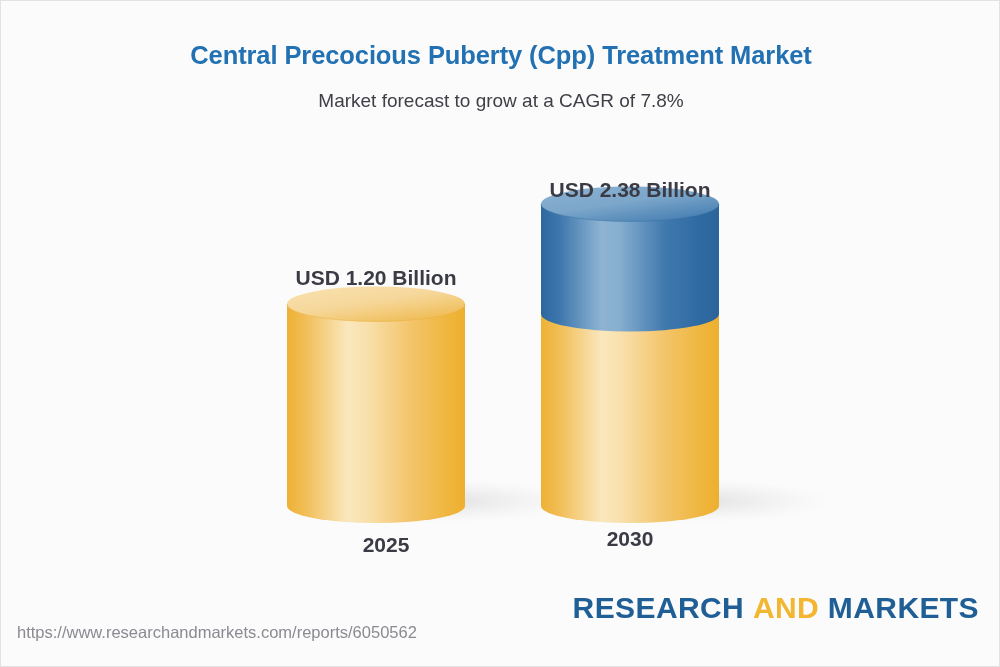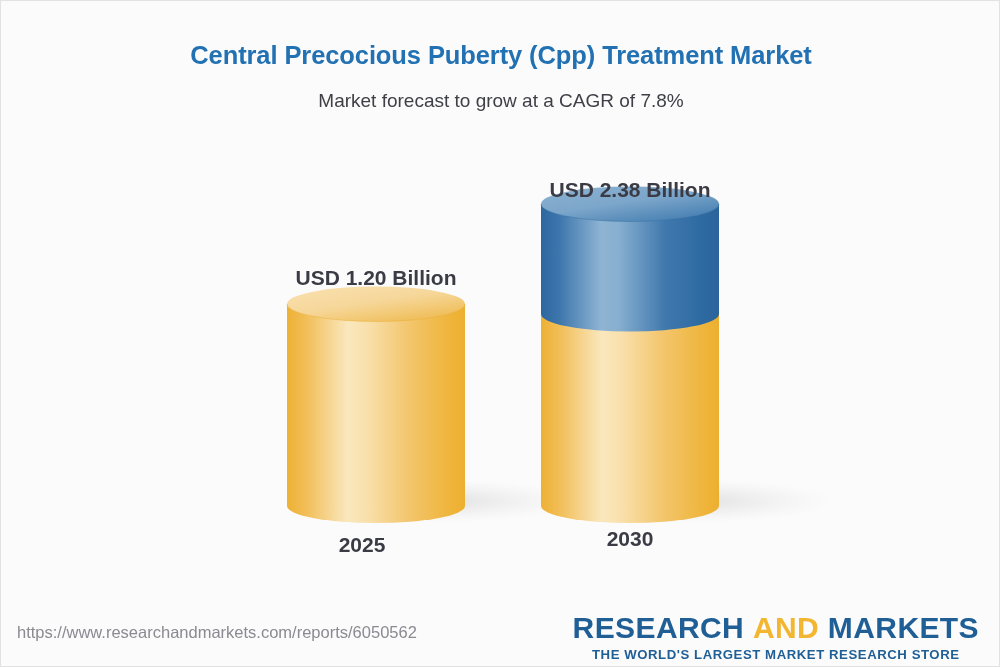--- a/index.html
+++ b/index.html
@@ -78,22 +78,22 @@
     position: absolute;
     left: 16px;
     top: 622px;
     font-size: 16.5px;
     color: #8a8a92;
     white-space: nowrap;
   }
   #logo-block {
     position: absolute;
     right: 20px;
-    top: 612px;
-    text-align: center;
+    top: 592px;
+    text-align: left;
     line-height: 1;
   }
   #logo-wordmark {
     font-size: 30px;
     font-weight: bold;
     letter-spacing: 0.4px;
     white-space: nowrap;
   }
   #logo-wordmark .blue { color: #1f5f96; }
   #logo-wordmark .gold { color: #f2b630; }
@@ -185,28 +185,27 @@
         <ellipse cx="629" cy="203" rx="89" ry="17.5" fill="url(#blueTop)"></ellipse>
 
         <path d="M 540,203 A 89,17.5 0 0 0 718,203" fill="none" stroke="#35719f" stroke-opacity="0.45" stroke-width="1"></path>
       </g>
     </svg>
 
     <div class="value-label" style="left:275px; top:253px; width:200px;">USD 1.20 Billion</div>
 
     <div class="value-label" style="left:529px; top:165px; width:200px;">USD 2.38 Billion</div>
 
-    <div class="cat-label" style="left:261px; top:532px; width:200px;">2025</div>
+    <div class="cat-label" style="left:285px; top:532px; width:200px;">2025</div>
 
     <div class="cat-label" style="left:529px; top:526px; width:200px;">2030</div>
 
   </div>
 
   <div id="footer-url">https://www.researchandmarkets.com/reports/6050562</div>
 
   <div id="logo-block">
     <div id="logo-wordmark">
       <span class="blue">RESEARCH</span><span>&nbsp;</span><span class="gold">AND</span><span>&nbsp;</span><span class="blue">MARKETS</span>
     </div>
-    <div id="logo-tagline">THE WORLD'S LARGEST MARKET RESEARCH STORE</div>
   </div>
 
 </div>
 
 </body></html>

